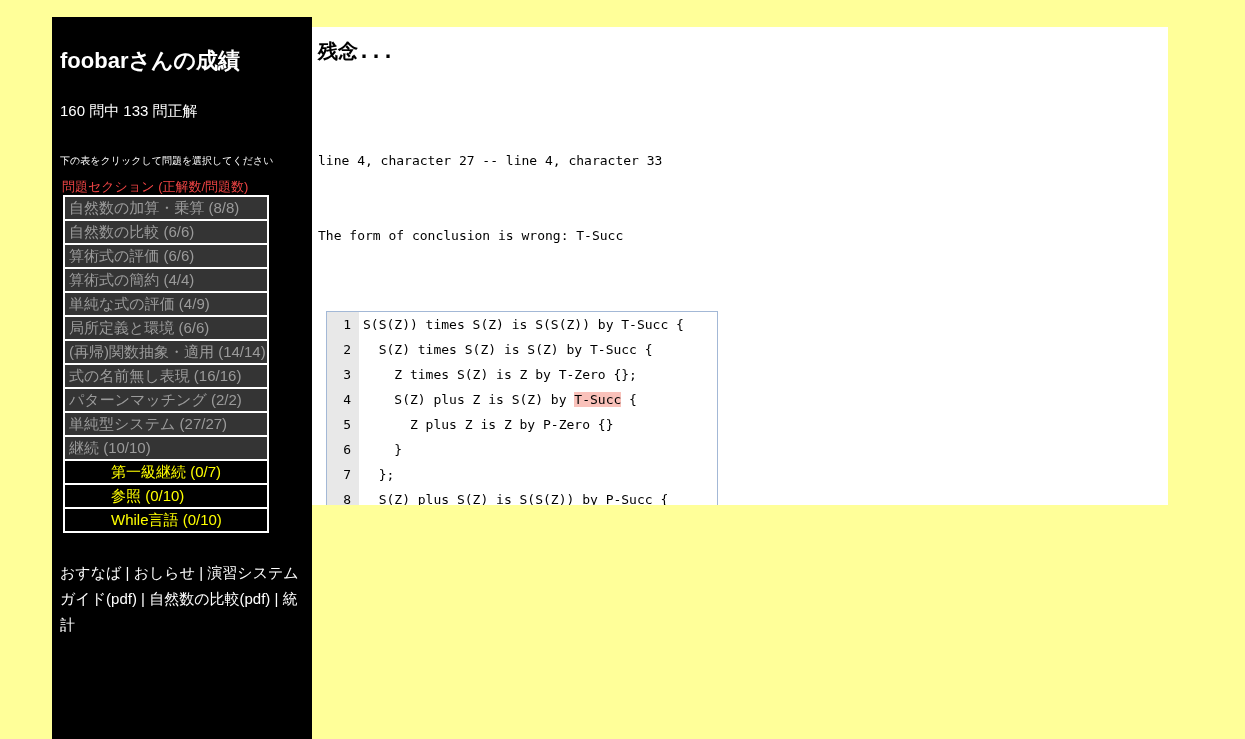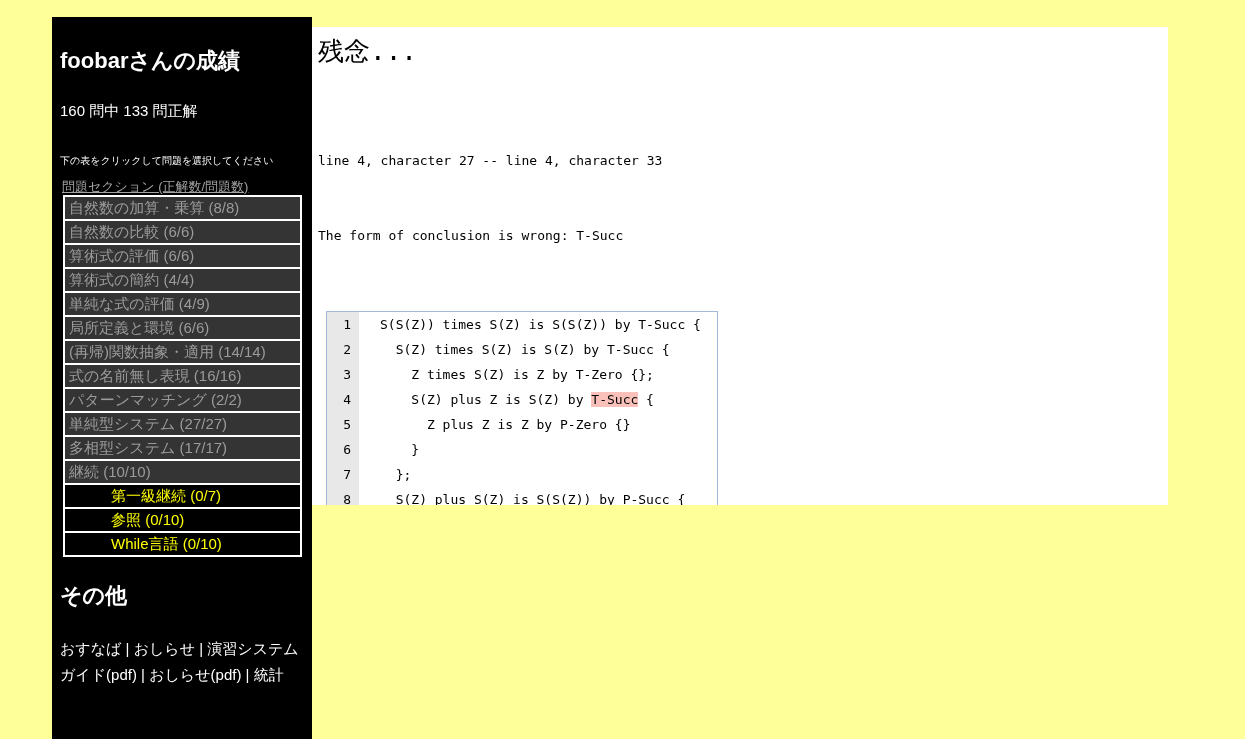--- a/index.html
+++ b/index.html
@@ -23,53 +23,53 @@
   }
 
   
   .sidebar{
     position:absolute;left:52px;top:17px;width:260px;height:730px;
     background:var(--sidebar_bg);color:#fff;padding:0 8px;overflow:hidden;
   }
   .sb-title{font-size:22px;font-weight:bold;line-height:26px;margin-top:31px;}
   .sb-score{font-size:15px;line-height:20px;margin-top:27px;}
   .sb-instruction{font-size:10px;line-height:30px;margin-top:25px;}
-  .sections-header{font-size:13px;line-height:18px;margin-top:2px;color:#a3a3a3;padding-left:2px;text-decoration:underline;}
-  .sections-table{margin-top:1px;margin-left:3px;width:239px;}
+  .sections-header{font-size:13px;line-height:18px;margin-top:2px;color:#ef4444;padding-left:2px;}
+  .sections-table{margin-top:1px;margin-left:3px;width:206px;}
   .section-row{
     border:2px solid #fff;margin-top:-2px;padding:0 4px;
     font-size:15px;line-height:22px;cursor:pointer;white-space:nowrap;overflow:hidden;
   }
   .section-row.done{background:var(--done_row_bg);color:var(--done_row_text);}
   .section-row.todo{background:#000;color:var(--todo_row_text);padding-left:46px;}
   .sb-others-title{font-size:22px;font-weight:bold;line-height:26px;margin-top:26px;}
   .sb-links{font-size:15px;line-height:26px;margin-top:27px;color:#fff;}
   .sb-links a{color:#fff;text-decoration:none;}
 
   
   .main-panel{
     position:absolute;left:312px;top:27px;width:856px;height:478px;
     background:#ffffff;color:#000;overflow:hidden;
   }
   .result-heading{
     font-family:"DejaVu Sans Mono",monospace;
-    font-size:26px;font-weight:normal;line-height:31px;margin:9px 0 0 6px;
+    font-size:20px;font-weight:bold;line-height:31px;margin:9px 0 0 6px;
   }
   .error-block{
     font-family:"DejaVu Sans Mono",monospace;
     font-size:13px;line-height:25px;margin:31px 0 0 6px;white-space:pre;
   }
   .code-wrap{
     display:flex;width:392px;margin:13px 0 0 14px;
     border:1px solid var(--code_border);background:#fff;
     font-family:"DejaVu Sans Mono",monospace;font-size:13px;line-height:25px;
   }
   .gutter{flex:none;width:32px;background:var(--gutter_bg);color:#000;text-align:right;}
   .line-number{height:25px;padding-right:8px;}
-  .code-col{flex:1;padding-left:21px;white-space:pre;overflow:hidden;}
+  .code-col{flex:1;padding-left:4px;white-space:pre;overflow:hidden;}
   .code-line{height:25px;}
   .err-mark{background:var(--error_highlight_bg);}
 </style>
 </head>
 <body>
 
 <div class="sidebar">
   <div class="sb-title">foobarさんの成績</div>
   <div class="sb-score">160 問中 133 問正解</div>
   <div class="sb-instruction">下の表をクリックして問題を選択してください</div>
@@ -99,37 +99,33 @@
       <div class="section-row done">
     <span class="section-label">式の名前無し表現 (16/16)</span>
   </div>
       <div class="section-row done">
     <span class="section-label">パターンマッチング (2/2)</span>
   </div>
       <div class="section-row done">
     <span class="section-label">単純型システム (27/27)</span>
   </div>
       <div class="section-row done">
-    <span class="section-label">多相型システム (17/17)</span>
-  </div>
-      <div class="section-row done">
     <span class="section-label">継続 (10/10)</span>
   </div>
       <div class="section-row todo">
     <span class="section-label">第一級継続 (0/7)</span>
   </div>
       <div class="section-row todo">
     <span class="section-label">参照 (0/10)</span>
   </div>
       <div class="section-row todo">
     <span class="section-label">While言語 (0/10)</span>
   </div>
     </div>
-  <div class="sb-others-title">その他</div>
-  <div class="sb-links"><a href="#">おすなば</a> | <a href="#">おしらせ</a> | <a href="#">演習システムガイド(pdf)</a> | <a href="#">おしらせ(pdf)</a> | <a href="#">統計</a></div>
+  <div class="sb-links"><a href="#">おすなば</a> | <a href="#">おしらせ</a> | <a href="#">演習システムガイド(pdf)</a> | <a href="#">自然数の比較(pdf)</a> | <a href="#">統計</a></div>
 </div>
 
 <div class="main-panel">
   <div class="result-heading">残念...</div>
   <div class="error-block">
     <div>line 4, character 27 -- line 4, character 33</div>
     <div>The form of conclusion is wrong: T-Succ</div>
   </div>
   <div class="code-wrap">
     <div class="gutter">

